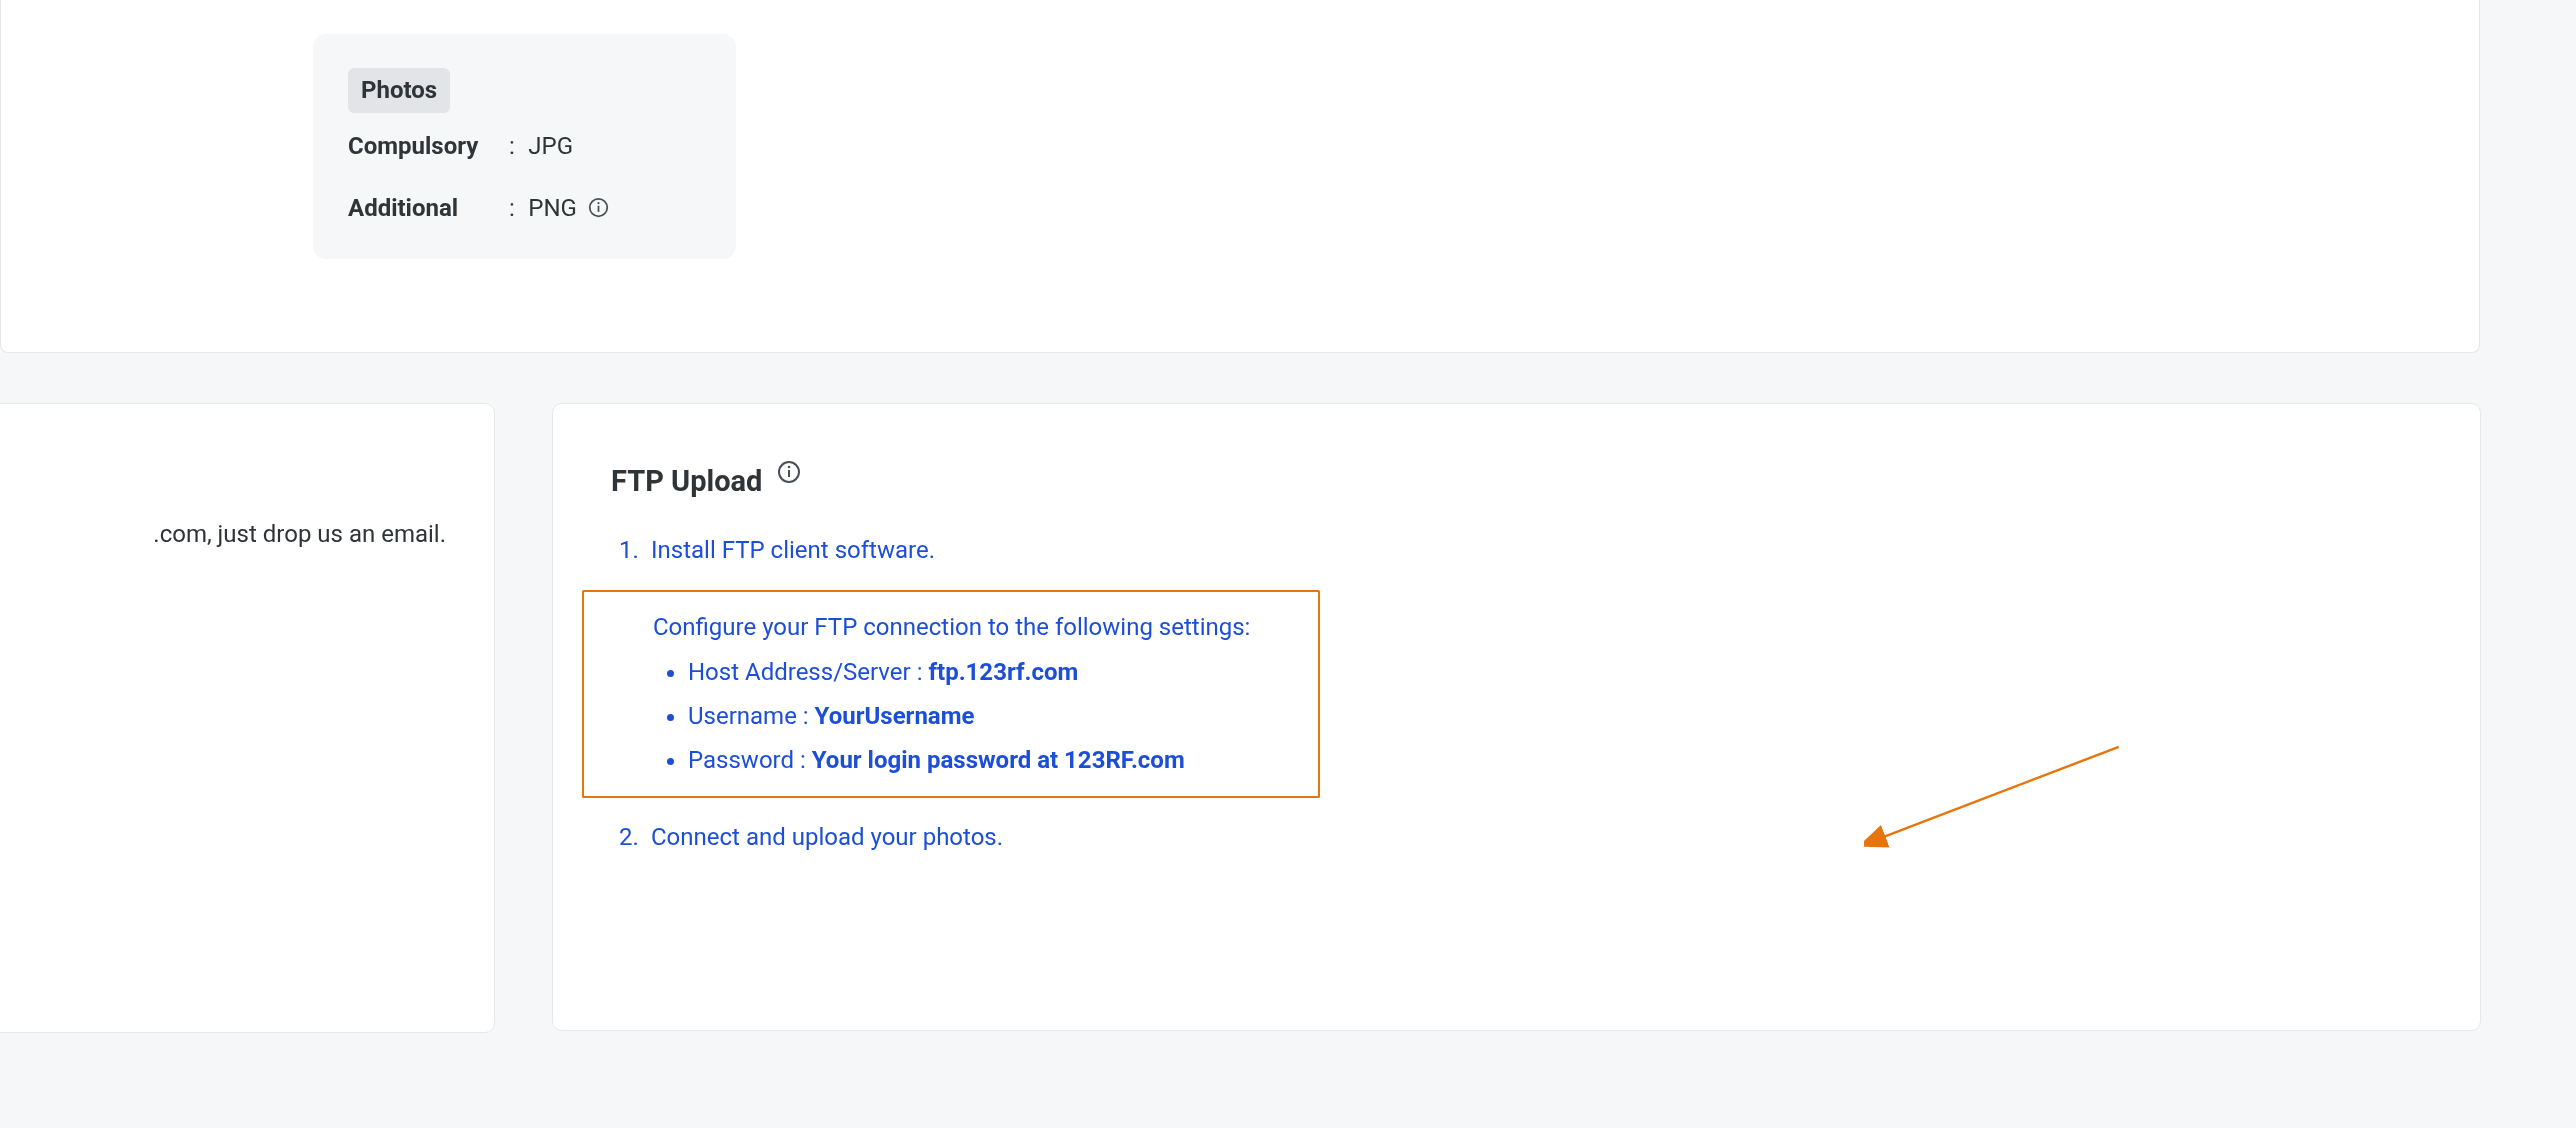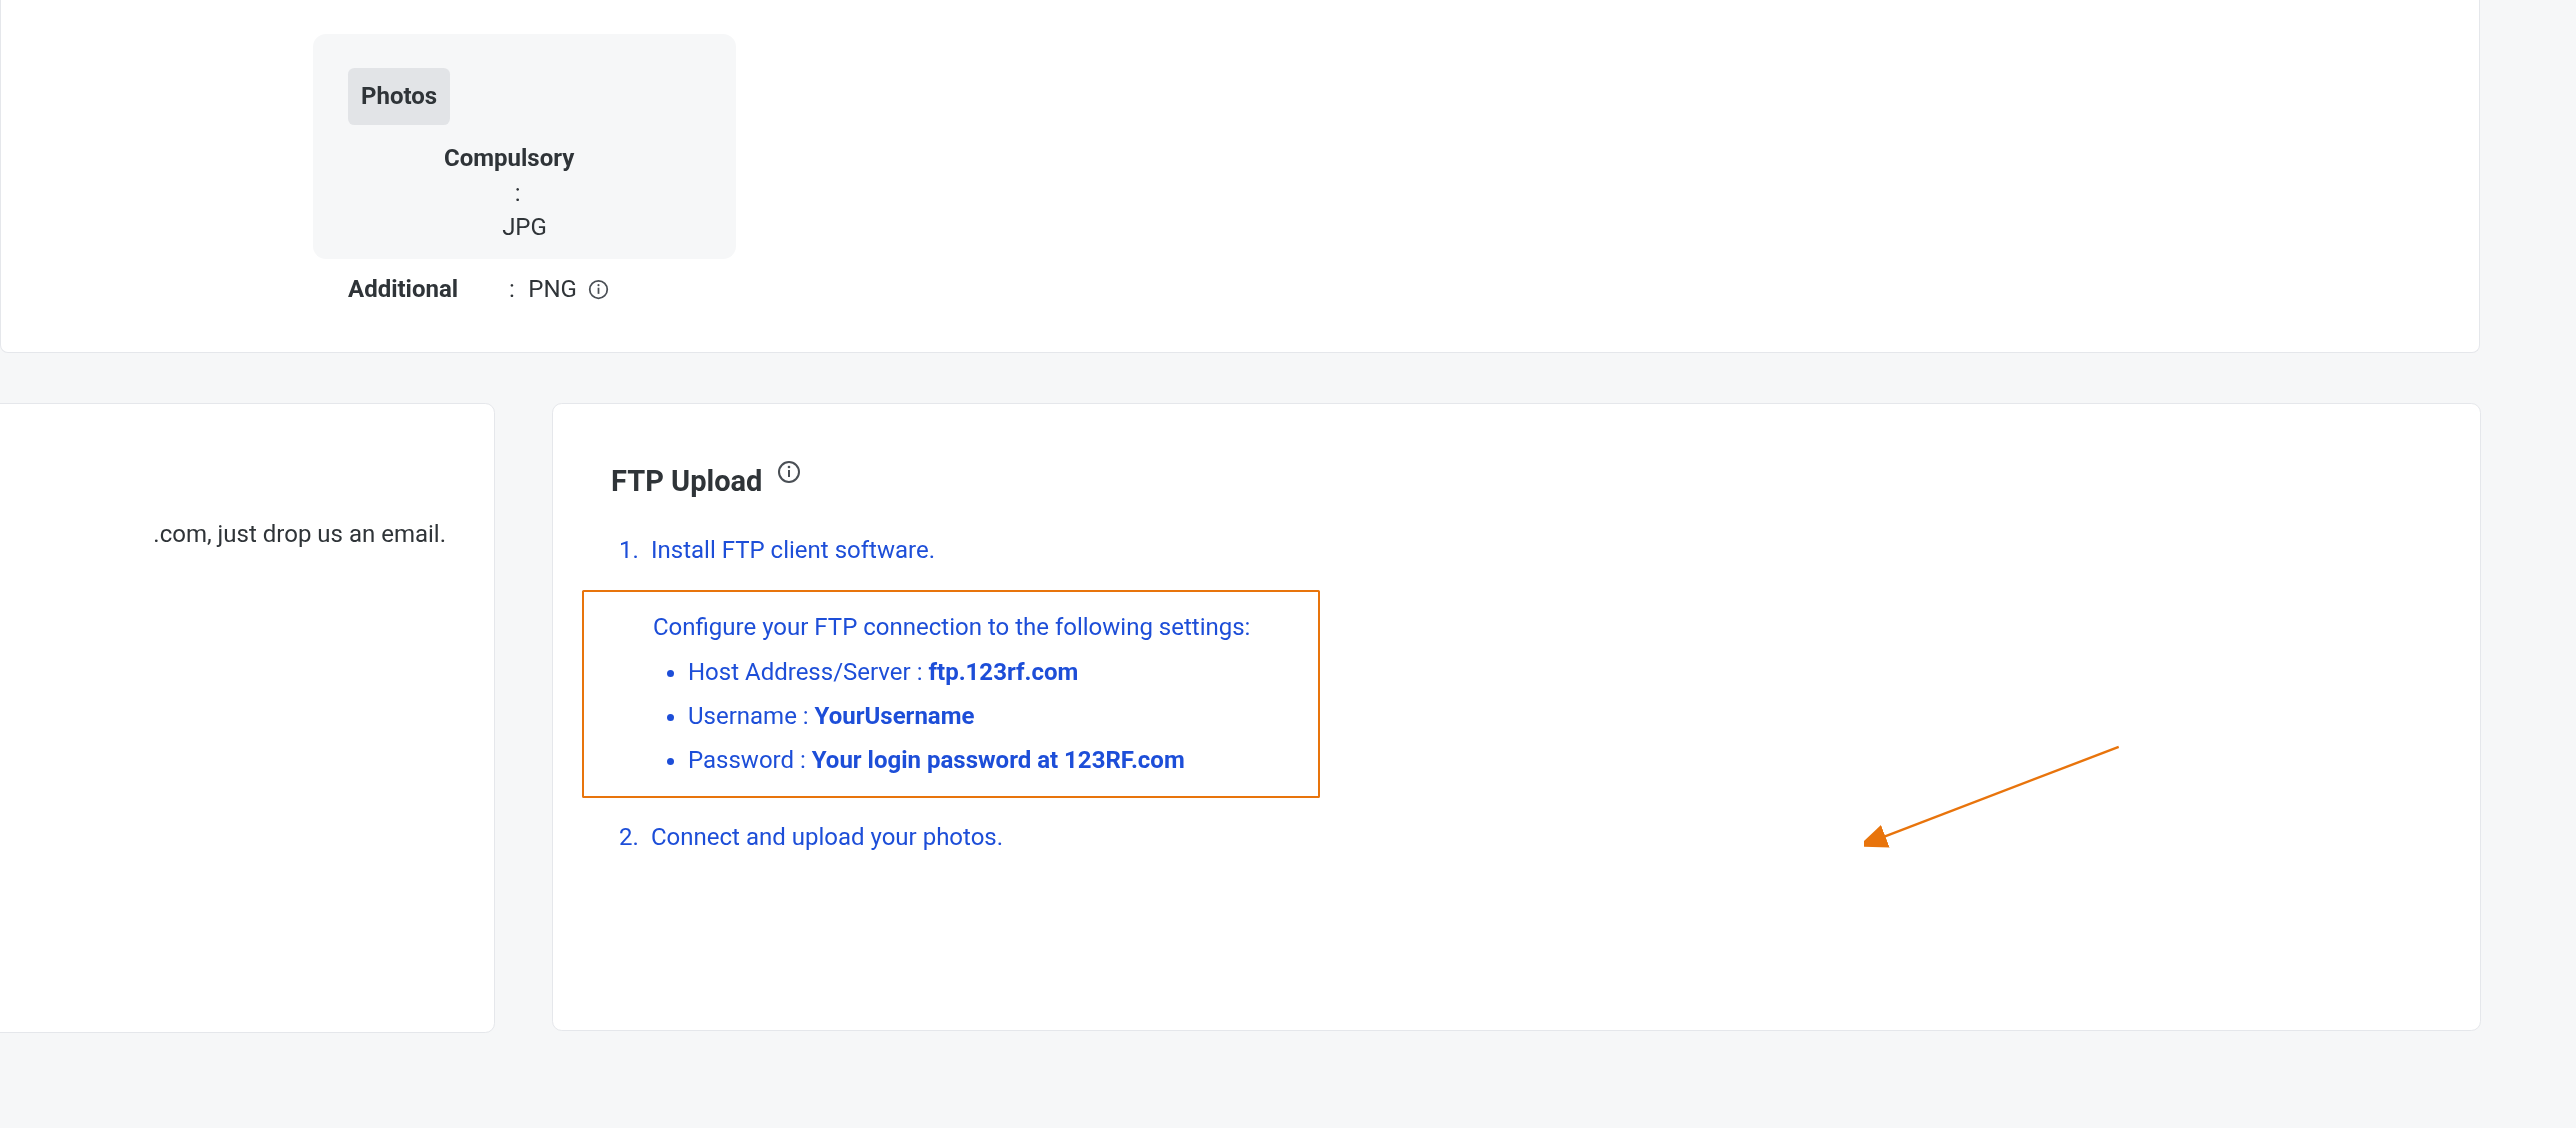--- a/index.html
+++ b/index.html
@@ -37,32 +37,32 @@
     background: #f6f7f8;
     border-radius: 13px;
     padding: 34px 35px;
   }
   .badge {
     display: inline-block;
     background: #e2e4e7;
     color: #2f3438;
     font-weight: 700;
     font-size: 24px;
-    padding: 11px 13px;
+    padding: 5px 13px;
     border-radius: 6.4px;
     margin-bottom: 16px;
   }
   .spec-row {
     display: flex;
     align-items: center;
     font-size: 24px;
     color: #2f3438;
     margin-top: 27px;
   }
-  .spec-row:first-of-type { margin-top: 0; flex-direction: column; }
+  .spec-row:first-of-type { margin-top: 0; }
   .spec-key  { width: 161px; font-weight: 700; }
   .spec-sep  { width: 19.3px; color: #2f3438; }
   .spec-val  { font-weight: 400; }
   .info-icon {
     display: inline-flex;
     align-items: center;
     justify-content: center;
     margin-left: 11.3px;
   }
   .info-icon svg { display: block; }

